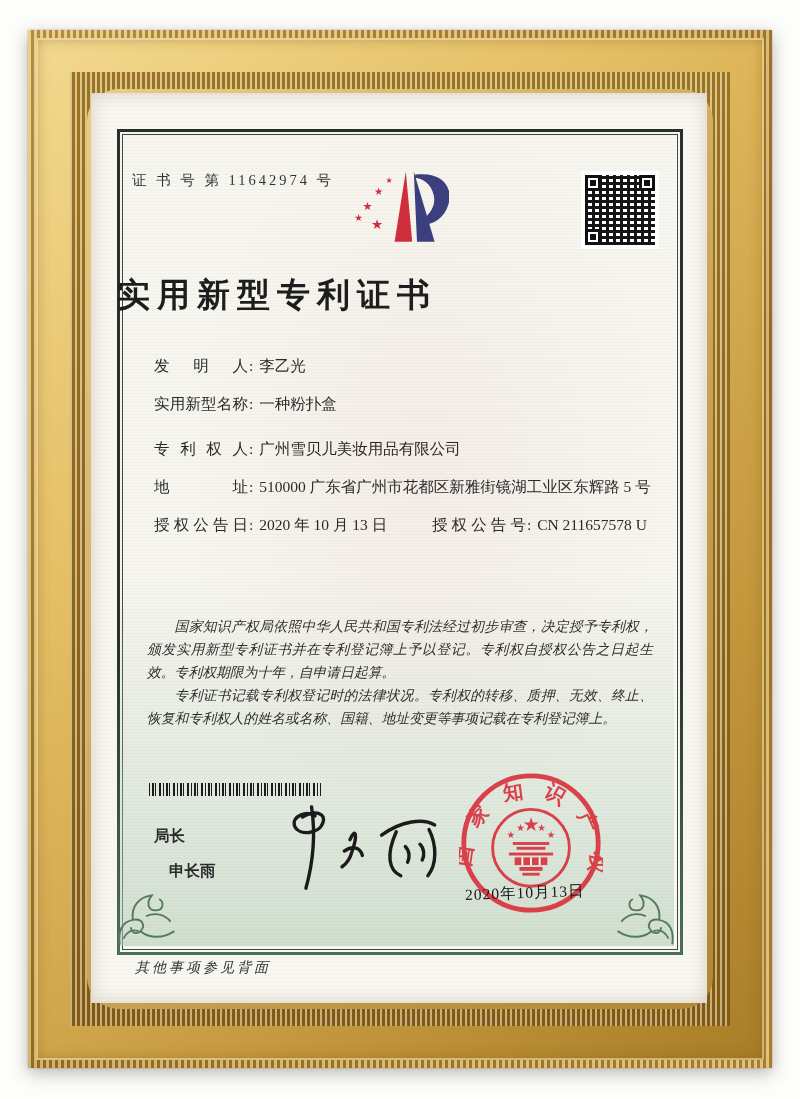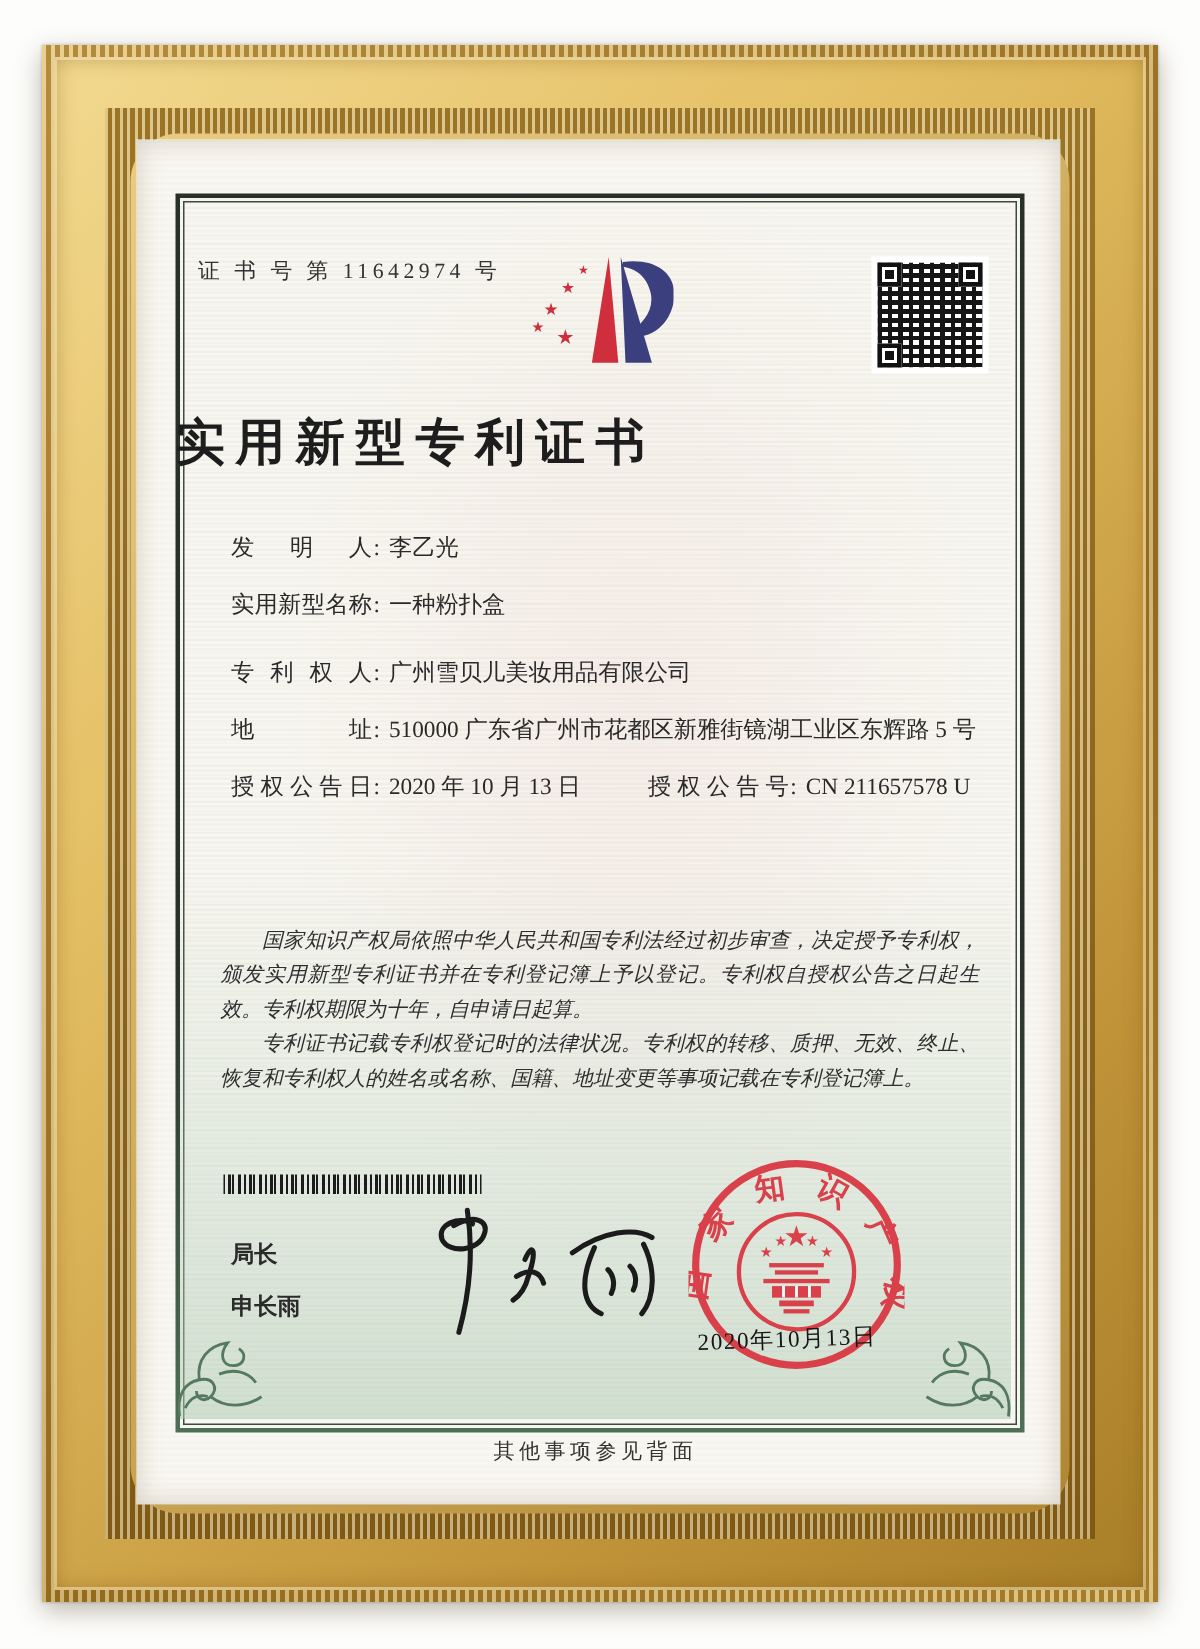--- a/index.html
+++ b/index.html
@@ -61,28 +61,28 @@
   
   .body-text{left:56px;top:522px;width:506px;font-size:13.8px;line-height:23px;
     font-style:italic;text-align:justify;color:#2e2e2e;}
   .body-text p{position:static;margin:0;text-indent:2em;}
   
   .barcode{left:58px;top:690px;width:172px;height:13px;
     background:repeating-linear-gradient(90deg,#1c1c1c 0 1px,transparent 1px 3px,#1c1c1c 3px 5px,
       transparent 5px 6px,#1c1c1c 6px 7px,transparent 7px 10px,#1c1c1c 10px 12px,transparent 12px 14px);}
   .signer-title{left:63px;top:713px;font-size:15.5px;font-weight:600;
     font-family:"Liberation Sans","DejaVu Sans",sans-serif;margin-top:20px;}
-  .signer-name{left:63px;top:768px;font-size:15.5px;font-weight:600;
+  .signer-name{left:78px;top:768px;font-size:15.5px;font-weight:600;
     font-family:Liberation Sans, sans-serif;}
   .signature{left:168px;top:706px;width:200px;height:96px;}
   .seal{left:368px;top:678px;width:144px;height:144px;opacity:.92;}
   .seal-date{left:374px;top:789px;width:170px;font-size:15.5px;letter-spacing:1px;color:#161616;
     transform:rotate(-2deg);}
   .page-info{left:26px;top:826px;width:560px;text-align:center;font-size:13px;letter-spacing:2px;}
-  .back-note{left:26px;top:866px;width:560px;text-align:center;font-size:14px;
+  .back-note{left:44px;top:866px;width:560px;font-size:14px;font-style:italic;
     letter-spacing:3px;color:#333;}
   .ornament{width:66px;height:66px;}
   .orn-l{left:23px;top:791px;}
   .orn-r{left:521px;top:791px;transform:scaleX(-1);}
 </style>
 </head>
 <body>
 
 <div class="frame">
  <div class="f1">

